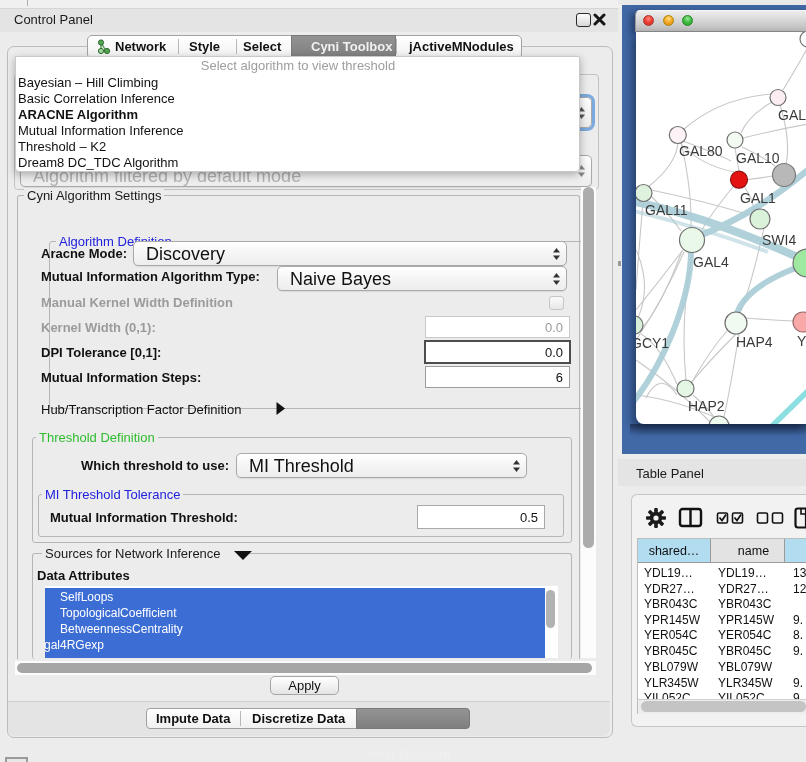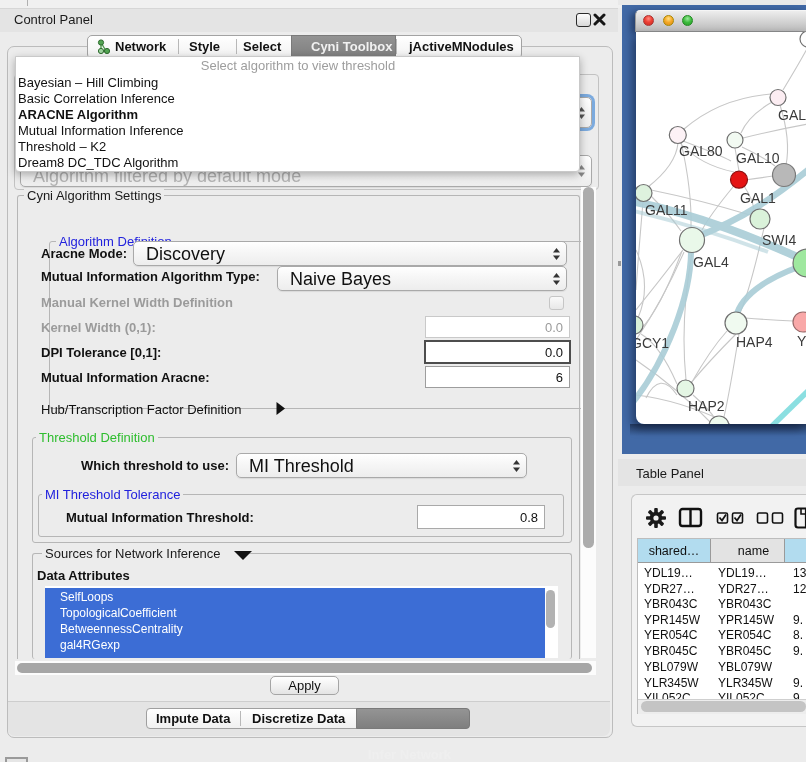--- a/index.html
+++ b/index.html
@@ -105,21 +105,21 @@
 <div class="abs lbl b gray" style="left:41px;top:295px;">Manual Kernel Width Definition</div>
 <div class="abs" style="left:549px;top:296px;width:15px;height:14px;border:1px solid #c6c6c6;border-radius:3px;background:linear-gradient(#fafafa,#e8e8e8);box-sizing:border-box;"></div>
 <div class="abs lbl b gray" style="left:41px;top:320px;">Kernel Width (0,1):</div>
 <div class="field" style="left:425px;top:316px;width:145px;height:22px;border-color:#c9c9c9;">
       <span class="gray">0.0</span>
     </div>
 <div class="abs lbl b" style="left:41px;top:345px;">DPI Tolerance [0,1]:</div>
 <div class="field" style="left:424px;top:340px;width:147px;height:24px;border:2px solid #4d4d4d;">
       <span>0.0</span>
     </div>
-<div class="abs lbl b" style="left:41px;top:370px;">Mutual Information Aracne:</div>
+<div class="abs lbl b" style="left:41px;top:370px;">Mutual Information Steps:</div>
 <div class="field" style="left:425px;top:366px;width:145px;height:22px;border-color:#9d9d9d;">
       <span>6</span>
     </div>
 
 <div class="abs lbl" style="left:41px;top:402px;">Hub/Transcription Factor Definition</div>
 <svg class="abs" style="left:274px;top:401px;" width="13" height="15" viewBox="0 0 13 15">
       <path d="M2.5 1 L11 7.5 L2.5 14 Z" fill="#111"></path>
     </svg>
 
 <div class="tb" style="left:32px;top:437px;width:538px;height:104px;">
@@ -129,38 +129,38 @@
 <div class="combo" style="left:236px;top:453px;width:289px;height:23px;">
   <div class="tx">MI Threshold</div>
   <svg class="ar" viewBox="0 0 9 14">
         <path d="M4.5 1 L8 5.5 L1 5.5 Z" fill="#333"></path>
         <path d="M4.5 13 L8 8.5 L1 8.5 Z" fill="#333"></path>
       </svg>
 </div>
 <div class="tb" style="left:38px;top:494px;width:524px;height:41px;">
   <div class="cap" style="color:#2121dd;left:3px;">MI Threshold Tolerance</div>
 </div>
-<div class="abs lbl b" style="left:50px;top:510px;margin-left:16px;">Mutual Information Threshold:</div>
+<div class="abs lbl b" style="left:50px;top:510px;">Mutual Information Threshold:</div>
 <div class="field" style="left:417px;top:505px;width:128px;height:24px;border-color:#a9a9a9;">
-      <span>0.8</span>
+      <span>0.5</span>
     </div>
 
 <div class="tb" style="left:32px;top:553px;width:538px;height:105px;border-bottom:none;">
   <div class="cap" style="color:#1a1a1a;left:9px;">Sources for Network Inference &nbsp;&nbsp;&nbsp;&nbsp;&nbsp;</div>
 </div>
 <svg class="abs" style="left:233px;top:549px;" width="20" height="12" viewBox="0 0 20 12">
       <path d="M1 2 L19 2 L10 11 Z" fill="#111"></path>
     </svg>
 <div class="abs lbl b" style="left:37px;top:568px;">Data Attributes</div>
 <div class="abs" style="left:45px;top:586px;width:513px;height:72px;background:#fff;"></div>
 <div class="abs" style="left:45px;top:588px;width:500px;height:70px;background:#3c6dd5;"></div>
 <div class="abs" style="left:60px;top:590px;font-size:12px;color:#fff;">SelfLoops</div>
 <div class="abs" style="left:60px;top:606px;font-size:12px;color:#fff;">TopologicalCoefficient</div>
 <div class="abs" style="left:60px;top:622px;font-size:12px;color:#fff;">BetweennessCentrality</div>
-<div class="abs" style="left:60px;top:638px;font-size:12px;color:#fff;">gal4RGexp</div>
+<div class="abs" style="left:44px;top:638px;font-size:12px;color:#fff;">gal4RGexp</div>
 <div class="abs" style="left:546px;top:590px;width:9px;height:38px;background:#b2b2b2;border-radius:5px;"></div>
 </div>
 
 <div class="abs" style="left:581px;top:187px;width:15px;height:471px;background:#fcfcfc;"></div>
 <div class="abs" style="left:583px;top:187px;width:11px;height:361px;background:#acacac;border-radius:6px;"></div>
 <div class="abs" style="left:15px;top:661px;width:581px;height:14px;background:#fcfcfc;"></div>
 <div class="abs" style="left:17px;top:663px;width:575px;height:10px;background:#a6a6a6;border-radius:5px;"></div>
 
 <div class="abs" style="left:15px;top:56px;width:565px;height:116px;background:#fff;border:1px solid #c9c9c9;border-radius:0 0 4px 4px;box-shadow:0 3px 9px rgba(0,0,0,0.3);box-sizing:border-box;"></div>
 <div class="abs" style="left:0;top:58px;width:596px;text-align:center;font-size:13px;color:#9d9d9d;">Select algorithm to view threshold</div>

